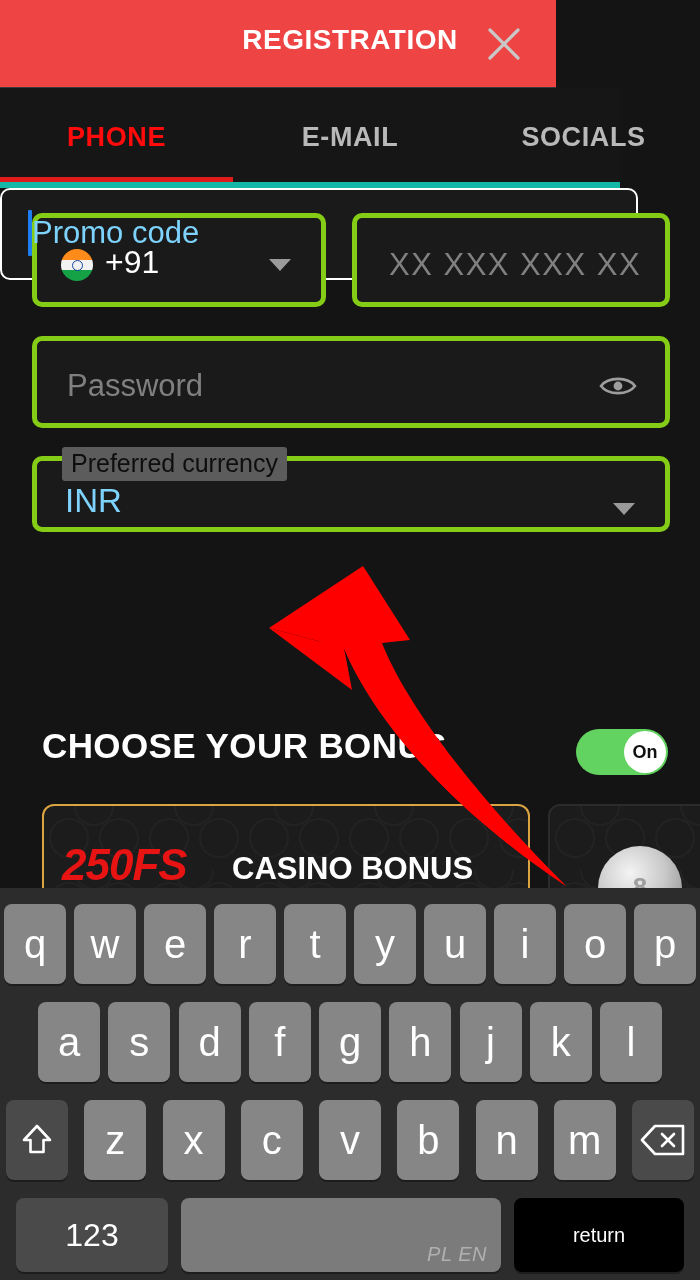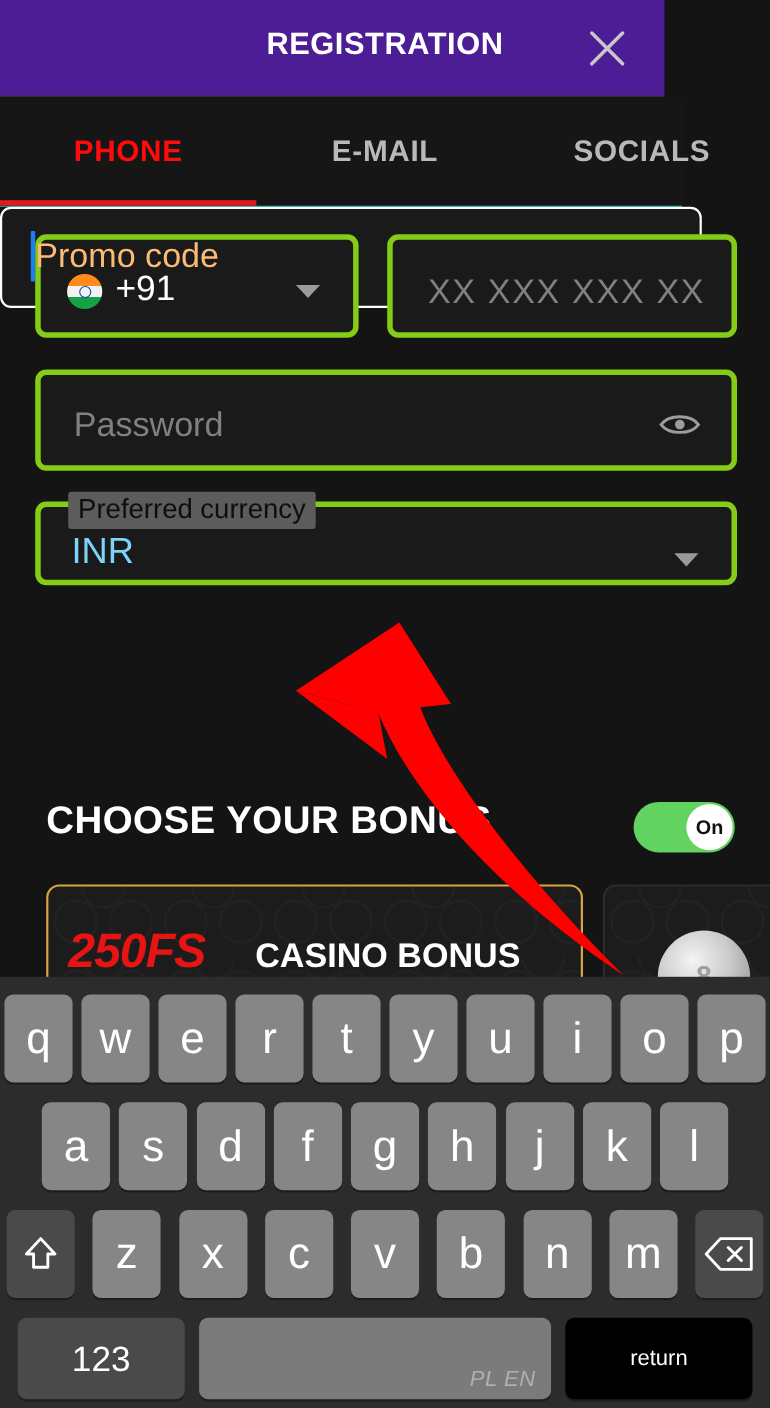--- a/index.html
+++ b/index.html
@@ -6,40 +6,40 @@
   html,body { width:700px; height:1280px; overflow:hidden; }
   body {
     background:#141414;
     font-family:"Liberation Sans", sans-serif;
     -webkit-font-smoothing:antialiased;
     position:relative;
   }
 
   
   .header {
-    position:absolute; top:0; left:0; width:604px; height:88px;
-    background:#4c1d95;
+    position:absolute; top:0; left:0; width:556px; height:88px;
+    background:#ef4444;
     border-bottom:1px solid #3a3a3a;
   }
   .header-title {
     position:absolute; left:0; top:24px; width:700px;
     text-align:center;
     color:#ffffff; font-size:28px; font-weight:bold; letter-spacing:0.5px;
   }
   .close-btn {
     position:absolute; right:24px; top:16px; width:56px; height:56px;
     cursor:pointer;
   }
   .close-btn svg { display:block; }
 
   
   .tabs {
     position:absolute; top:88px; left:0; width:620px; height:100px;
     background:#161616;
-    border-bottom:1px solid #14b8a6;
+    border-bottom:6px solid #14b8a6;
   }
   .tab {
     position:absolute; top:0; height:99px;
     display:flex; align-items:center; justify-content:center;
     font-size:27px; font-weight:bold; letter-spacing:0.6px;
     color:#b9b9b9; cursor:pointer;
   }
   .tab.t0 { left:0px;   width:233px; }
   .tab.t1 { left:233px; width:234px;align-items:center; }
   .tab.t2 { left:467px; width:233px; }
@@ -90,21 +90,21 @@
     border-top:12px solid #9a9a9a;
   }
   .country-caret { right:30px; top:41px; }
   .currency-caret{ right:30px; top:42px; }
 
   .placeholder-txt {
     position:absolute; color:#808080; font-size:31px;
   }
   .phone-ph { left:32px; top:29px; letter-spacing:1.5px; }
   .pass-ph  { left:30px; top:27px; }
-  .promo-ph { left:32px; top:27px; font-size:31px; color:#fdba74; }
+  .promo-ph { left:32px; top:27px; font-size:31px; color:#7dd3fc; }
 
   .cursor {
     position:absolute; left:28px; top:22px;
     width:4px; height:46px; background:#1d7ef2; border-radius:1px;
   }
 
   .eye {
     position:absolute; right:28px; top:32px; width:38px; height:26px; cursor:pointer;
   }
 

